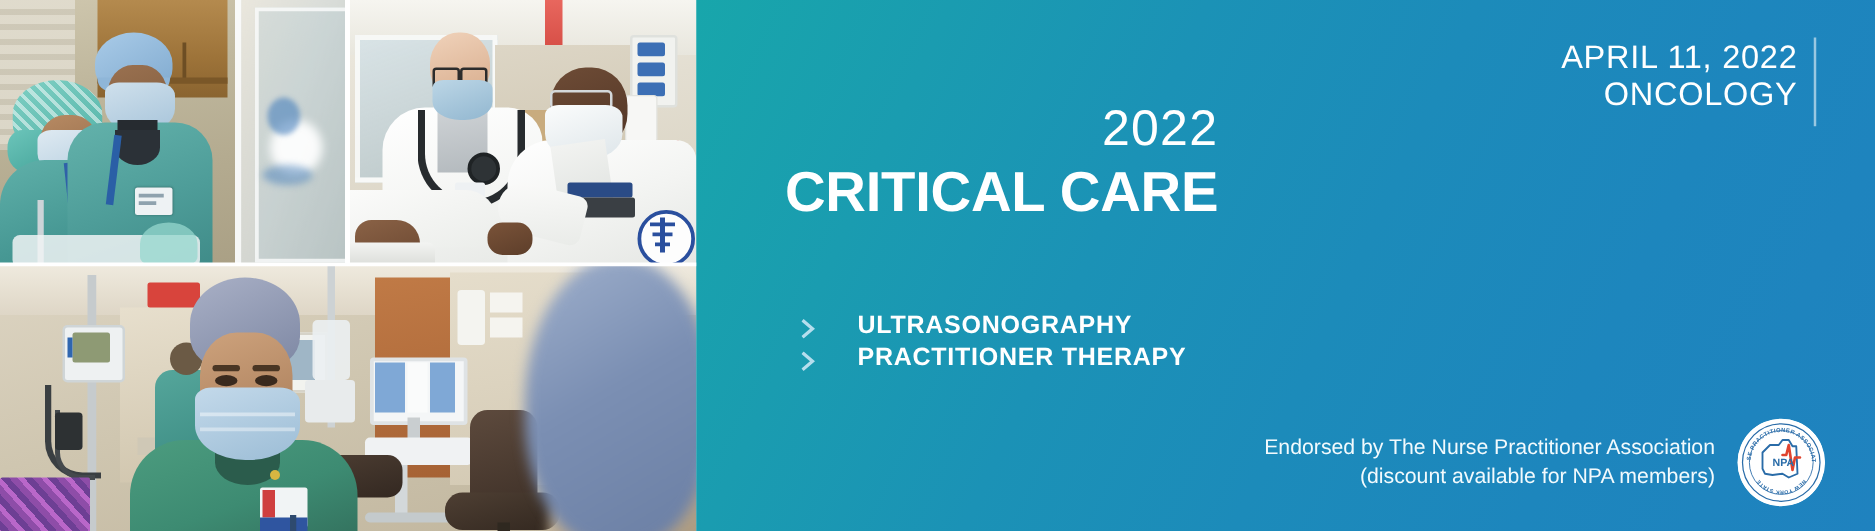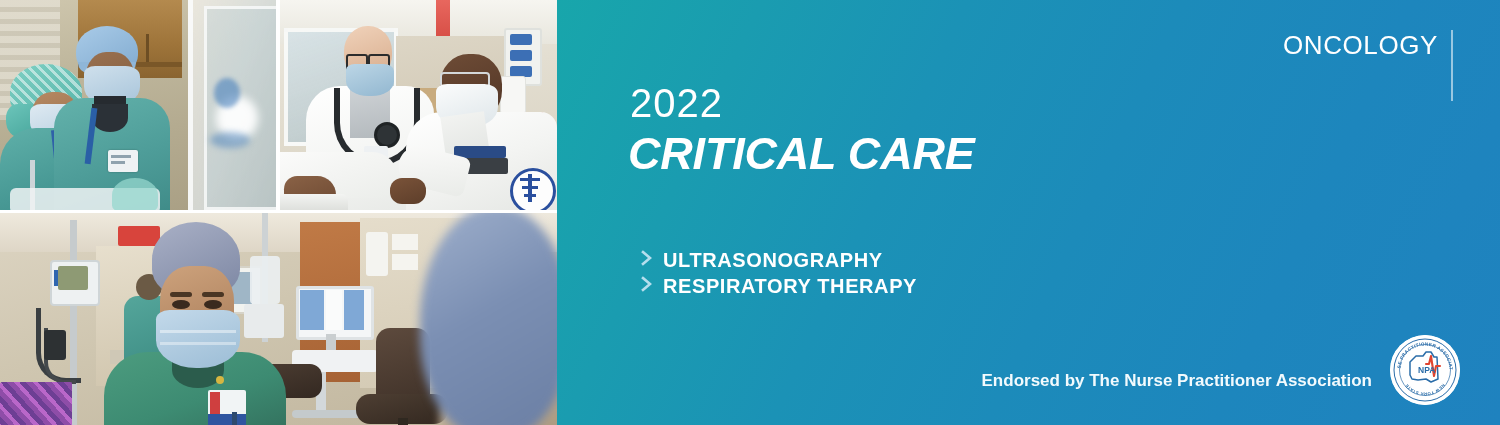--- a/index.html
+++ b/index.html
@@ -474,49 +474,50 @@
     left: 71px;
     top: 83px;
   }
   .year {
     font-size: 40px;
     font-weight: 300;
     color: #ffffff;
     letter-spacing: 1px;
     line-height: 1;
     margin: 0 0 5px 2px;
+    text-align: right;
   }
   .title-line {
     font-size: 45px;
     font-weight: 700;
     color: #ffffff;
     letter-spacing: -0.2px;
     line-height: 1.16;
     margin: 0;
     white-space: nowrap;
-    font-style: italic;
   }
 
   
   .breakouts {
     position: absolute;
     left: 71px;
     top: 249px;
   }
   .breakout-intro {
     font-size: 20px;
     color: #eaf5f9;
     font-weight: 400;
     letter-spacing: 0.1px;
     margin: 0 0 8px 0;
   }
   .breakout-item {
     display: flex;
-    align-items: flex-start;
+    align-items: flex-end;
     margin: 0 0 3px 12px;
+    gap: 23px;
   }
   .chev {
     width: 14px;
     height: 18px;
     margin-right: 9px;
     flex: 0 0 14px;
     display: flex;
     align-items: center;
     justify-content: center;
   }
@@ -532,21 +533,21 @@
   .endorse {
     position: absolute;
     right: 128px;
     bottom: 33px;
     text-align: right;
     line-height: 1.32;
   }
   .endorse-line {
     font-size: 17px;
     color: #f2fafd;
-    font-weight: 700;
+    font-weight: 400;
     white-space: nowrap;
   }
 
   
   .npa-badge {
     position: absolute;
     right: 40px;
     bottom: 20px;
     width: 70px;
     height: 70px;
@@ -702,20 +703,21 @@
         <div class="fg-shoulder"></div>
         <div class="fg-neck"></div>
         <div class="fg-head"></div>
       </div>
     </div>
   </div>
 
   <div class="panel">
 
     <div class="date-block">
+      <div class="date-line">APRIL 11, 2022</div>
       <div class="date-line">ONCOLOGY</div>
     </div>
     <div class="date-divider"></div>
 
     <div class="headline">
       <div class="year">2022</div>
       <h1 class="title-line">CRITICAL CARE</h1>
     </div>
 
     <div class="breakouts">
@@ -728,26 +730,27 @@
         </span>
         <span class="breakout-label">ULTRASONOGRAPHY</span>
       </div>
 
       <div class="breakout-item">
         <span class="chev">
           <svg width="12" height="16" viewBox="0 0 12 16" aria-hidden="true">
             <path d="M2 2 L9 8 L2 14" fill="none" stroke="rgba(190,226,240,0.95)" stroke-width="2.6" stroke-linecap="square"></path>
           </svg>
         </span>
-        <span class="breakout-label">RESPIRATORY THERAPY</span>
+        <span class="breakout-label">PRACTITIONER THERAPY</span>
       </div>
     </div>
 
     <div class="endorse">
       <div class="endorse-line">Endorsed by The Nurse Practitioner Association</div>
+      <div class="endorse-line">(discount available for NPA members)</div>
     </div>
 
     <div class="npa-badge">
       <svg width="70" height="70" viewBox="0 0 70 70" aria-hidden="true">
         <circle cx="35" cy="35" r="35" fill="#ffffff"></circle>
         <circle cx="35" cy="35" r="31" fill="none" stroke="#2a6ca8" stroke-width="1"></circle>
         <circle cx="35" cy="35" r="25.5" fill="none" stroke="#2a6ca8" stroke-width="0.7"></circle>
         <defs>
           <path id="ringtop" d="M 35 8.5 m -24.5 26.5 a 24.5 24.5 0 1 1 49 0" fill="none"></path>
           <path id="ringbot" d="M 35 61.5 m 22.5 -26.5 a 22.5 22.5 0 1 1 -45 0" fill="none"></path>

